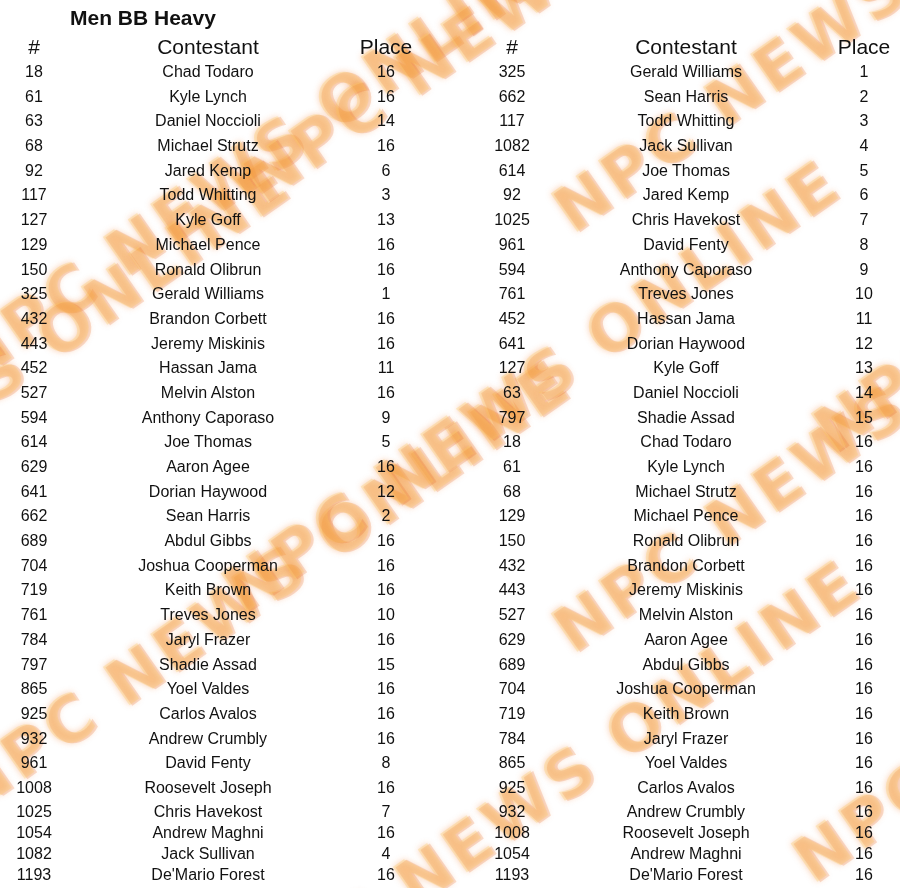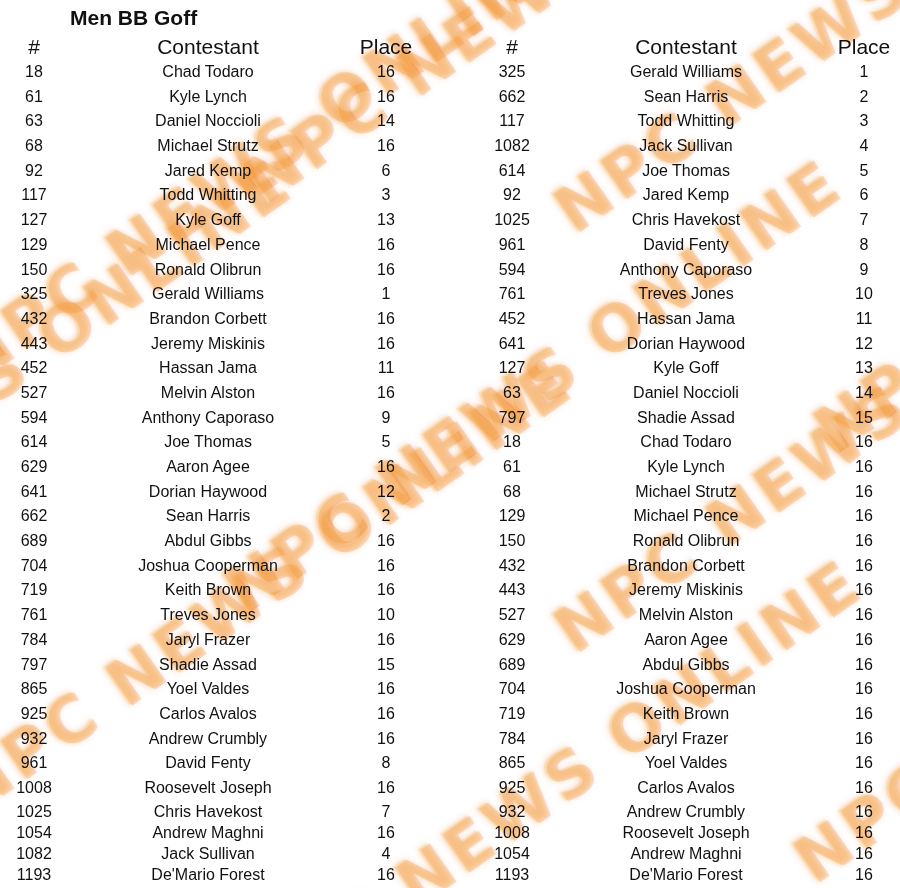--- a/index.html
+++ b/index.html
@@ -81,21 +81,21 @@
   <div class="wm" style="left:230px; top:560px;">NPC NEWS ONLINE</div>
   <div class="wm" style="left:250px; top:960px;">NPC NEWS ONLINE</div>
   <div class="wm" style="left:560px; top:180px;">NPC NEWS ONLINE</div>
   <div class="wm" style="left:560px; top:600px;">NPC NEWS ONLINE</div>
   <div class="wm" style="left:-320px; top:560px;">NPC NEWS ONLINE</div>
   <div class="wm" style="left:250px; top:150px;">NPC NEWS ONLINE</div>
   <div class="wm" style="left:820px; top:400px;">NPC NEWS ONLINE</div>
   <div class="wm" style="left:800px; top:830px;">NPC NEWS ONLINE</div>
 </div>
 
-<div class="title">Men BB Goff</div>
+<div class="title">Men BB Heavy</div>
 
 <div class="table left">
   <div class="row header">
     <span class="cell c-num">#</span>
     <span class="cell c-name">Contestant</span>
     <span class="cell c-place">Place</span>
   </div>
   <div id="left-rows">
       <div class="row">
         <span class="cell c-num">18</span>

